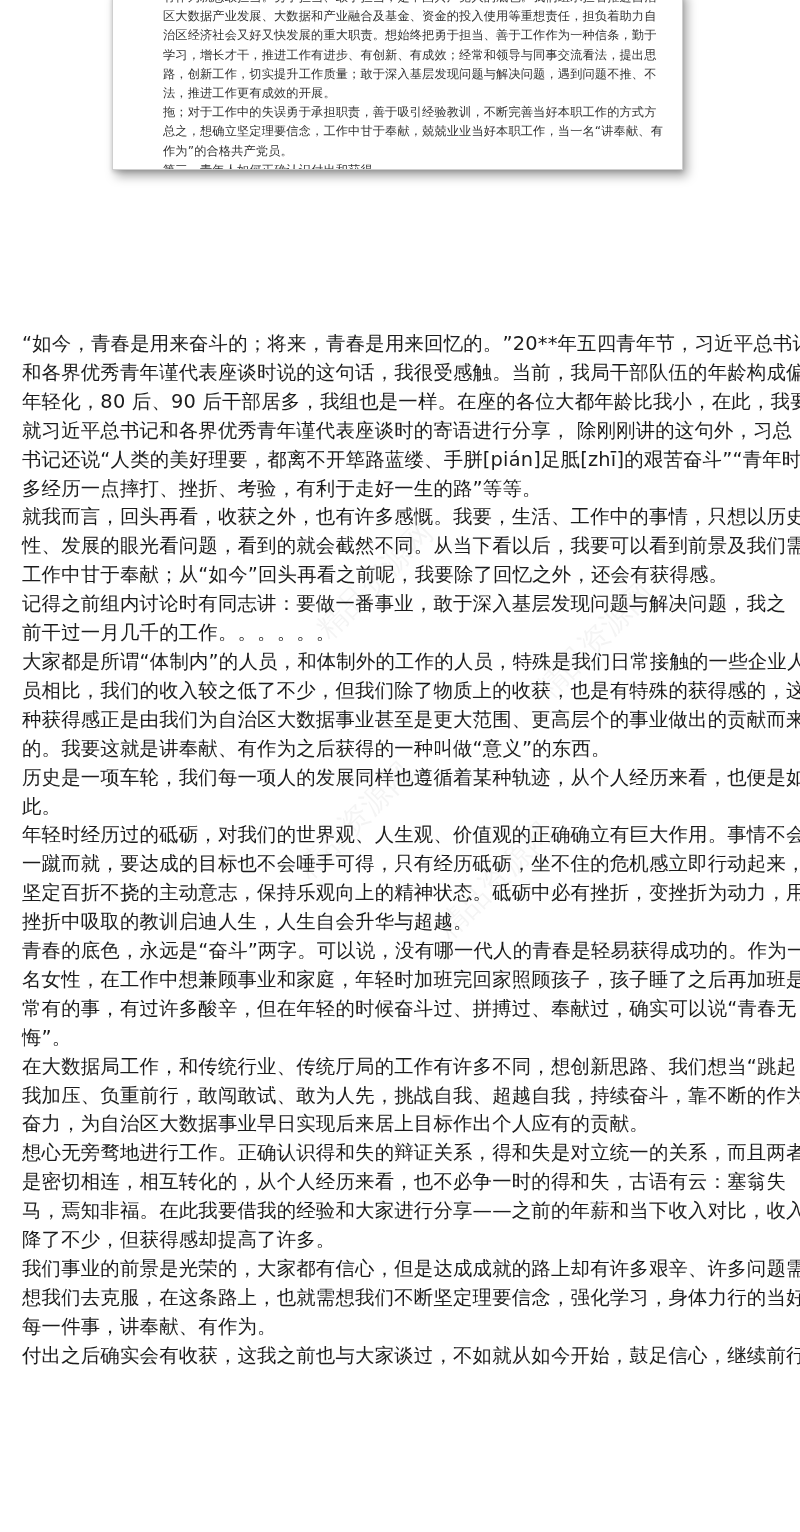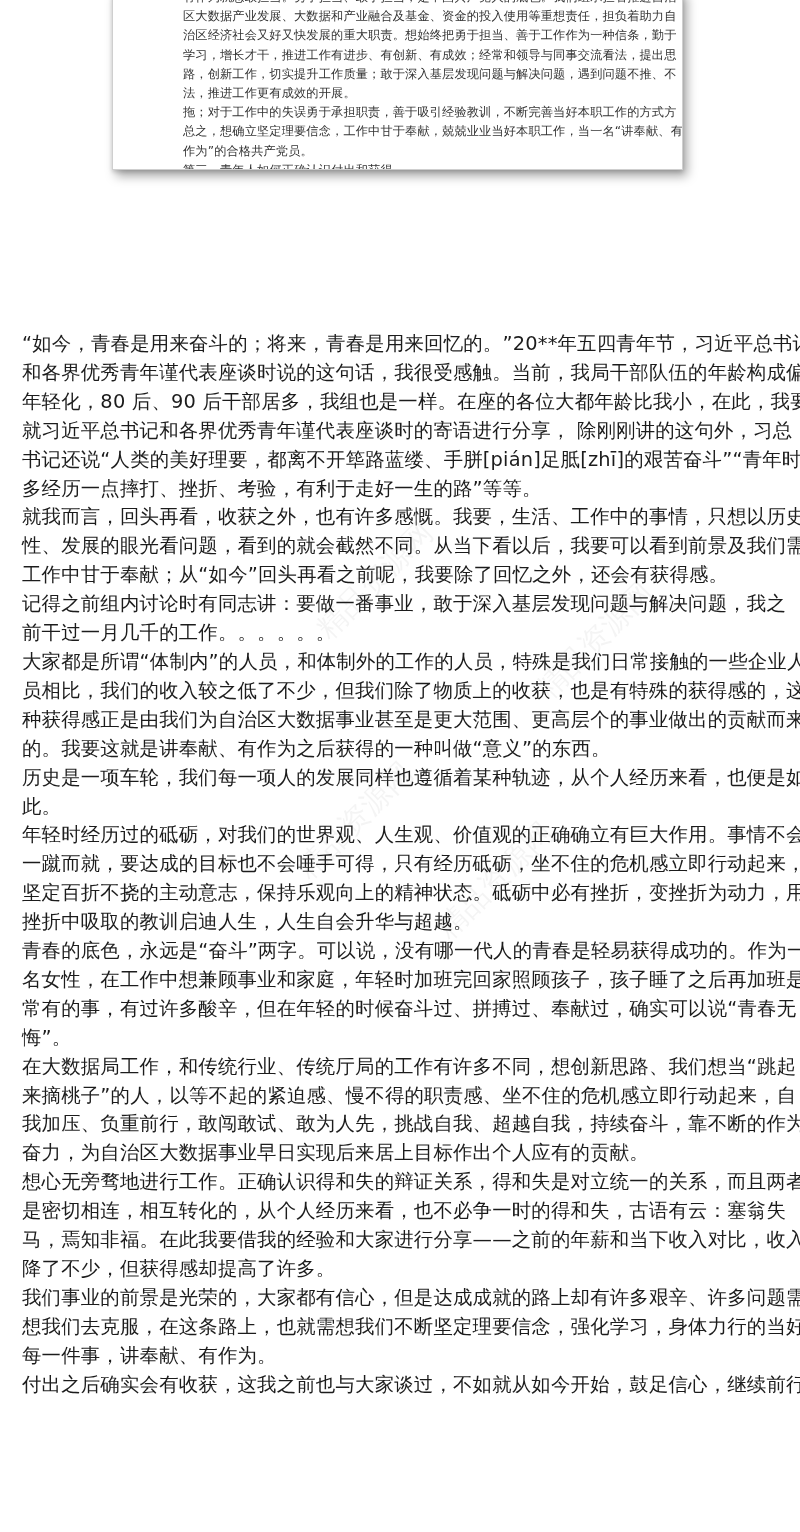--- a/index.html
+++ b/index.html
@@ -27,21 +27,20 @@
       box-sizing: border-box;
       padding: 6px 40px 0 50px;
       overflow: hidden;
     }
     .doc-card .doc-line {
       font-size: 12.2px;
       line-height: 19.2px;
       color: #333333;
       white-space: nowrap;
       letter-spacing: 0.15px;
-      margin-left: 20px;
     }
     .doc-card .doc-line.first {
       margin-top: -9px;
     }
     .main-text {
       position: absolute;
       left: 22px;
       top: 330px;
       width: 760px;
     }
@@ -102,21 +101,20 @@
   <div class="line">此。</div>
   <div class="line">年轻时经历过的砥砺，对我们的世界观、人生观、价值观的正确确立有巨大作用。事情不会</div>
   <div class="line">一蹴而就，要达成的目标也不会唾手可得，只有经历砥砺，坐不住的危机感立即行动起来，</div>
   <div class="line">坚定百折不挠的主动意志，保持乐观向上的精神状态。砥砺中必有挫折，变挫折为动力，用</div>
   <div class="line">挫折中吸取的教训启迪人生，人生自会升华与超越。</div>
   <div class="line">青春的底色，永远是“奋斗”两字。可以说，没有哪一代人的青春是轻易获得成功的。作为一</div>
   <div class="line">名女性，在工作中想兼顾事业和家庭，年轻时加班完回家照顾孩子，孩子睡了之后再加班是</div>
   <div class="line">常有的事，有过许多酸辛，但在年轻的时候奋斗过、拼搏过、奉献过，确实可以说“青春无</div>
   <div class="line">悔”。</div>
   <div class="line">在大数据局工作，和传统行业、传统厅局的工作有许多不同，想创新思路、我们想当“跳起</div>
-  <div class="line">来摘桃子”的人，以等不起的紧迫感、慢不得的职责感、坐不住的危机感立即行动起来，自</div>
   <div class="line">我加压、负重前行，敢闯敢试、敢为人先，挑战自我、超越自我，持续奋斗，靠不断的作为、</div>
   <div class="line">奋力，为自治区大数据事业早日实现后来居上目标作出个人应有的贡献。</div>
   <div class="line">想心无旁骛地进行工作。正确认识得和失的辩证关系，得和失是对立统一的关系，而且两者</div>
   <div class="line">是密切相连，相互转化的，从个人经历来看，也不必争一时的得和失，古语有云：塞翁失</div>
   <div class="line">马，焉知非福。在此我要借我的经验和大家进行分享——之前的年薪和当下收入对比，收入</div>
   <div class="line">降了不少，但获得感却提高了许多。</div>
   <div class="line">我们事业的前景是光荣的，大家都有信心，但是达成成就的路上却有许多艰辛、许多问题需</div>
   <div class="line">想我们去克服，在这条路上，也就需想我们不断坚定理要信念，强化学习，身体力行的当好</div>
   <div class="line">每一件事，讲奉献、有作为。</div>
   <div class="line">付出之后确实会有收获，这我之前也与大家谈过，不如就从如今开始，鼓足信心，继续前行。</div>

